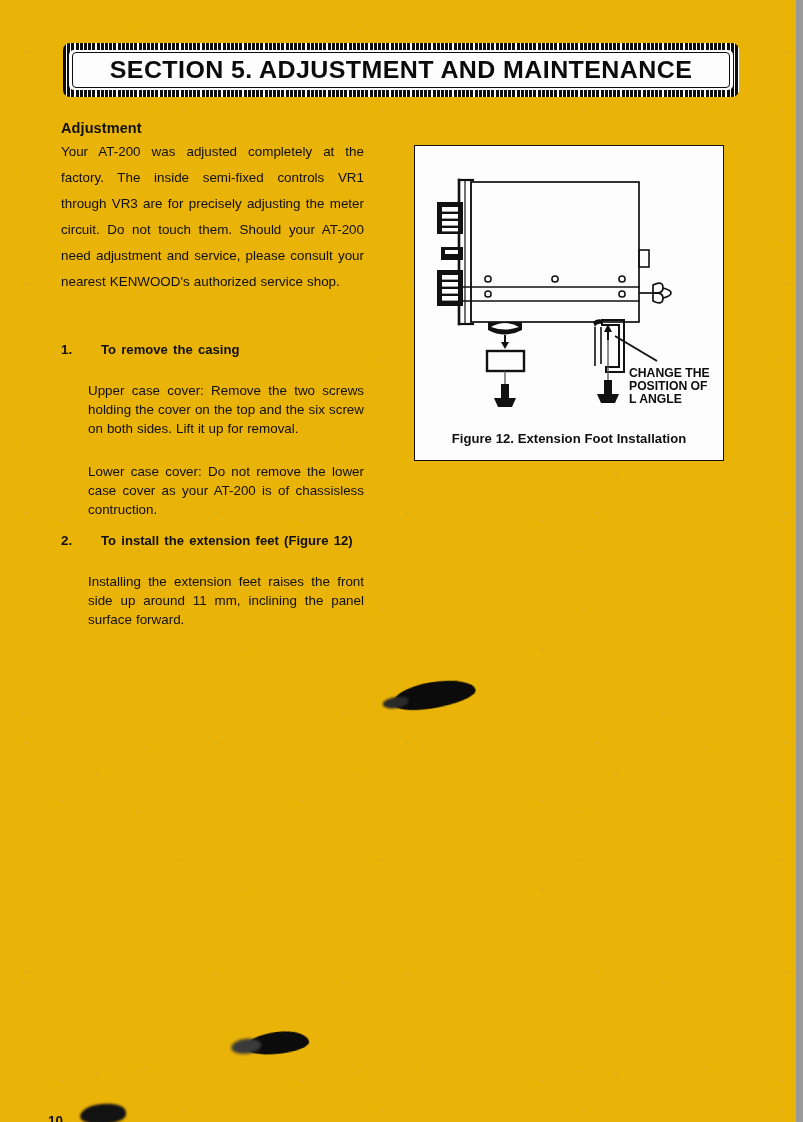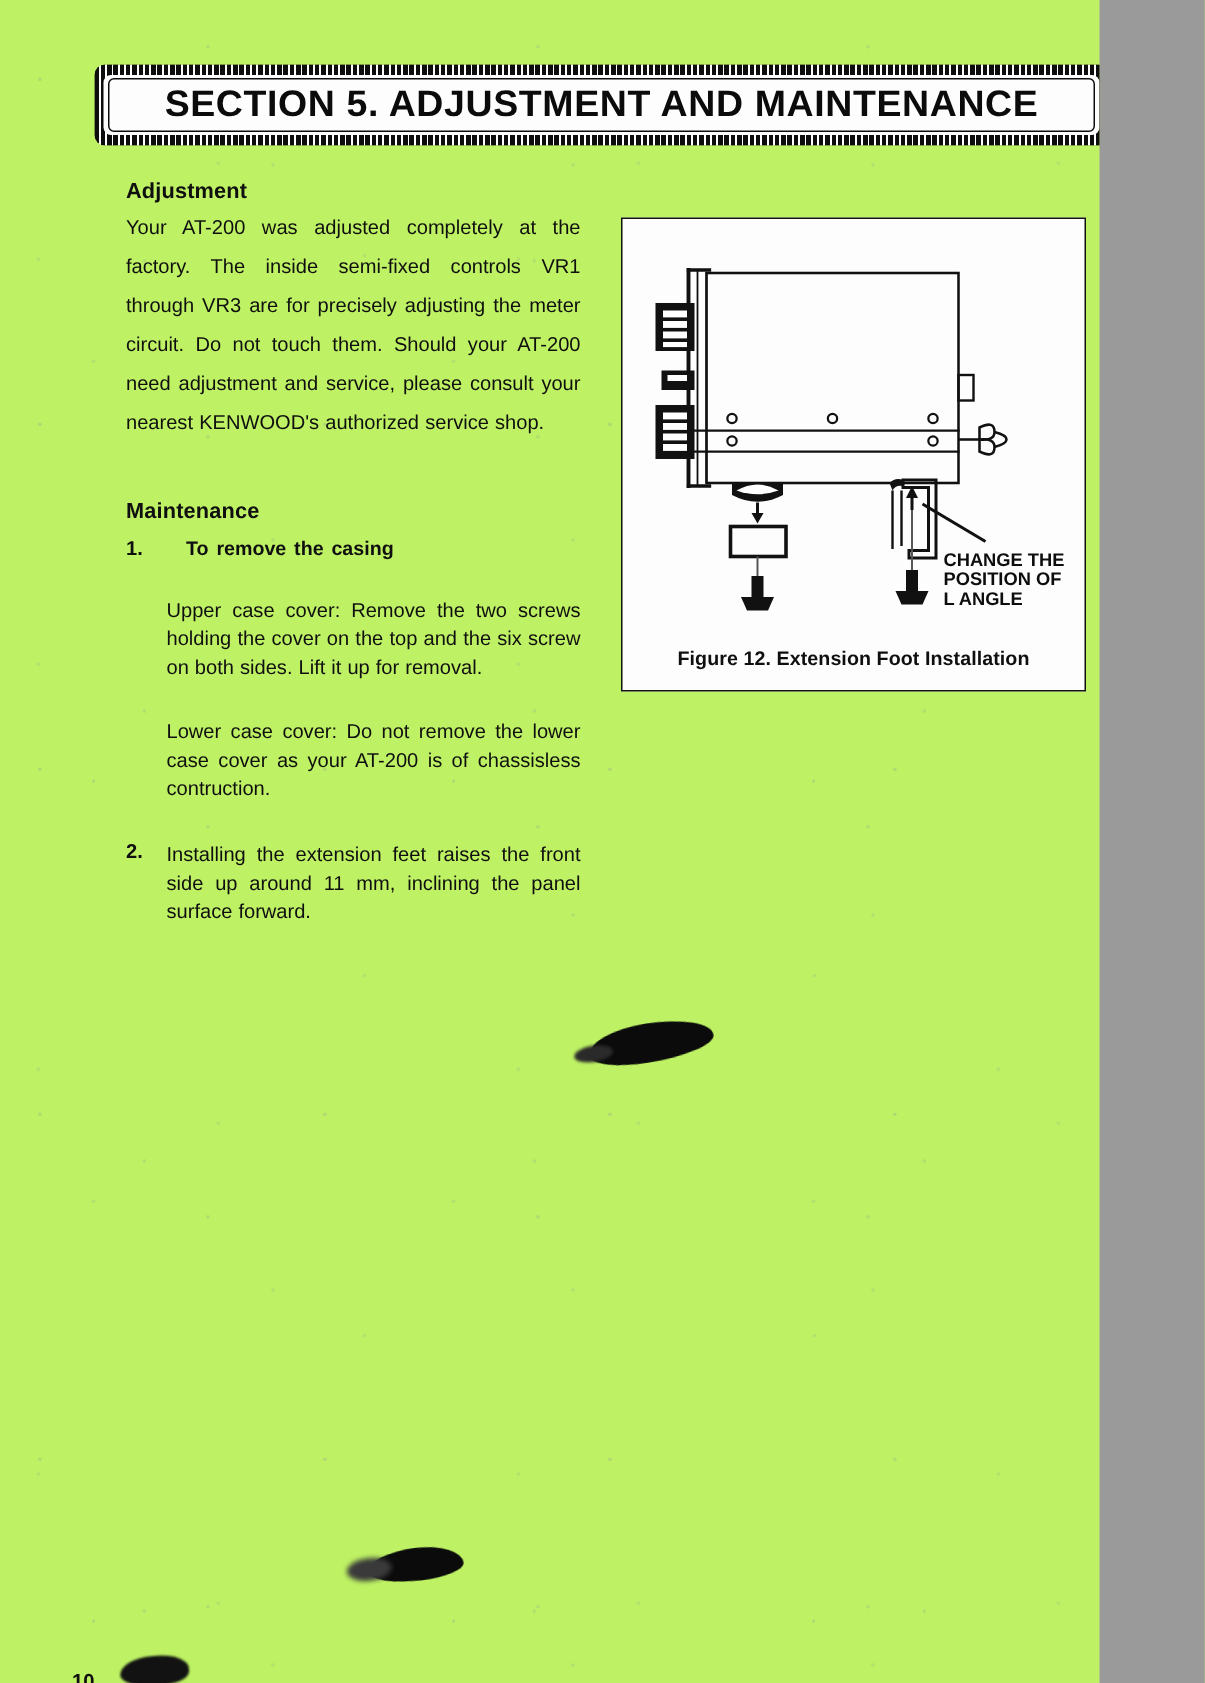--- a/index.html
+++ b/index.html
@@ -3,23 +3,23 @@
 <meta charset="utf-8">
 <title>Scanned Manual Page</title>
 <style>
   html, body {
     margin: 0;
     padding: 0;
     background: #9a9a9a;
   }
   .page {
     position: relative;
-    width: 733px;
+    width: 796px;
     height: 1122px;
-    background: #bef264;
+    background: #eab308;
     overflow: hidden;
     font-family: "Liberation Sans", sans-serif;
     color: #100f0f;
     -webkit-font-smoothing: antialiased;
   }
 
   
   .speckle {
     position: absolute;
     inset: 0;
@@ -81,21 +81,21 @@
     font-weight: bold;
     letter-spacing: .4px;
     white-space: nowrap;
     color: #0b0b0b;
     transform: scaleX(1.02);
   }
 
   
   .col-left {
     position: absolute;
-    left: 84px;
+    left: 61px;
     top: 120px;
     width: 303px;
   }
   h2.block-head {
     margin: 0 0 3px 0;
     font-size: 14.5px;
     font-weight: bold;
     letter-spacing: .1px;
   }
   p.body {
@@ -242,35 +242,35 @@
     <div class="header-title">SECTION 5. ADJUSTMENT AND MAINTENANCE</div>
   </div>
 
   <div class="col-left">
 
     <h2 class="block-head">Adjustment</h2>
     <p class="body">Your AT-200 was adjusted completely at the factory. The inside semi-fixed controls VR1 through VR3 are for precisely adjusting the meter circuit. Do not touch them. Should your AT-200 need adjustment and service, please consult your nearest KENWOOD's authorized service shop.</p>
 
     <div class="gap-maint"></div>
 
-    <h2 class="block-head">Maintenance</h2>
 
     <ol class="steps">
 
       <li>
         <span class="step-num">1.</span>
         <span class="step-title">To remove the casing</span>
         <span class="step-body">
           <span class="line">Upper case cover: Remove the two screws holding the cover on the top and the six screw on both sides. Lift it up for removal.</span>
           <span class="line">Lower case cover: Do not remove the lower case cover as your AT-200 is of chassisless contruction.</span>
         </span>
       </li>
 
       <li>
         <span class="step-num">2.</span>
+        <span class="step-title">To install the extension feet (Figure 12)</span>
         <span class="step-body">
           <span class="line">Installing the extension feet raises the front side up around 11 mm, inclining the panel surface forward.</span>
         </span>
       </li>
 
     </ol>
   </div>
 
   <div class="figure-box">
 

